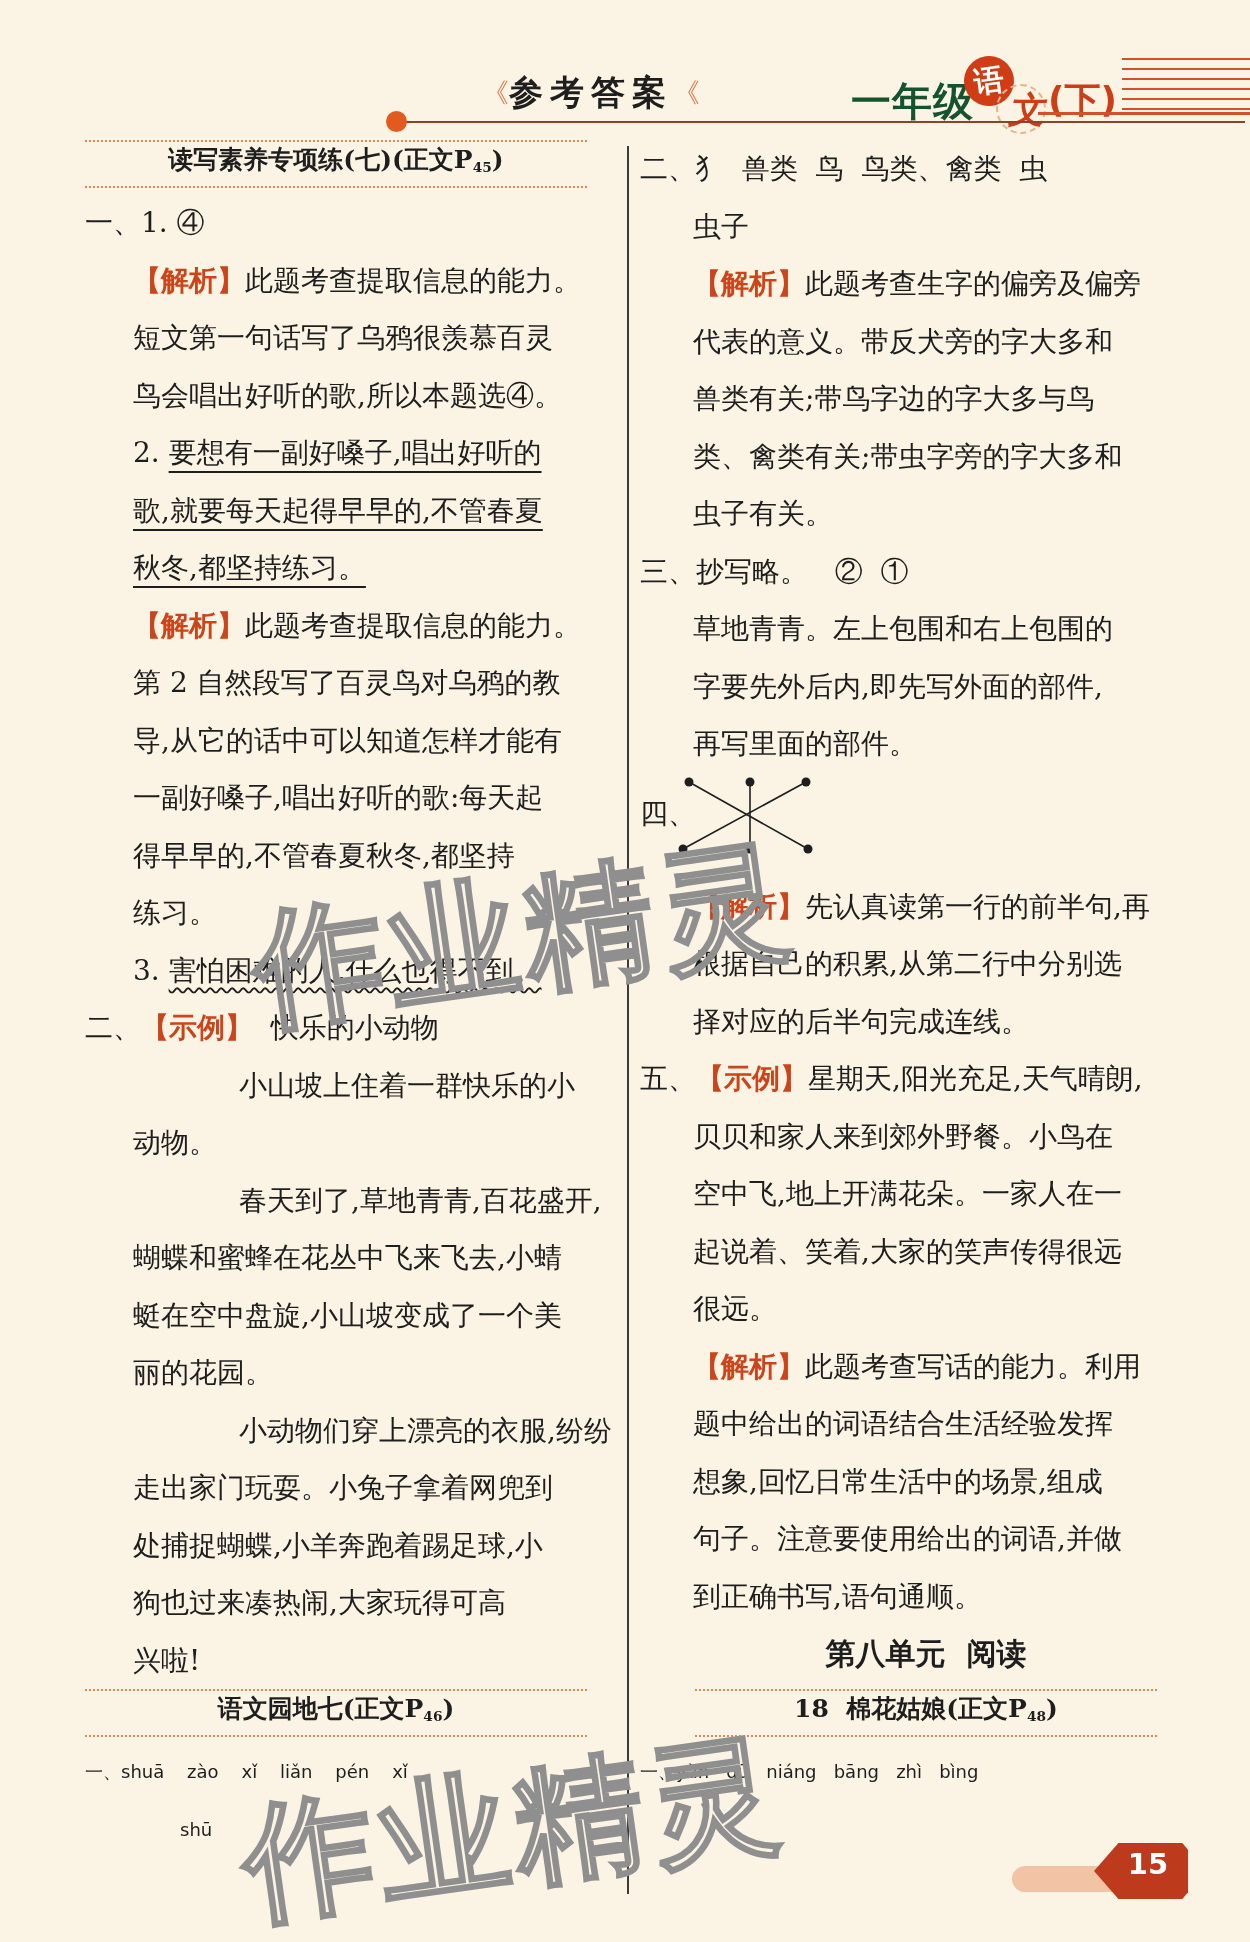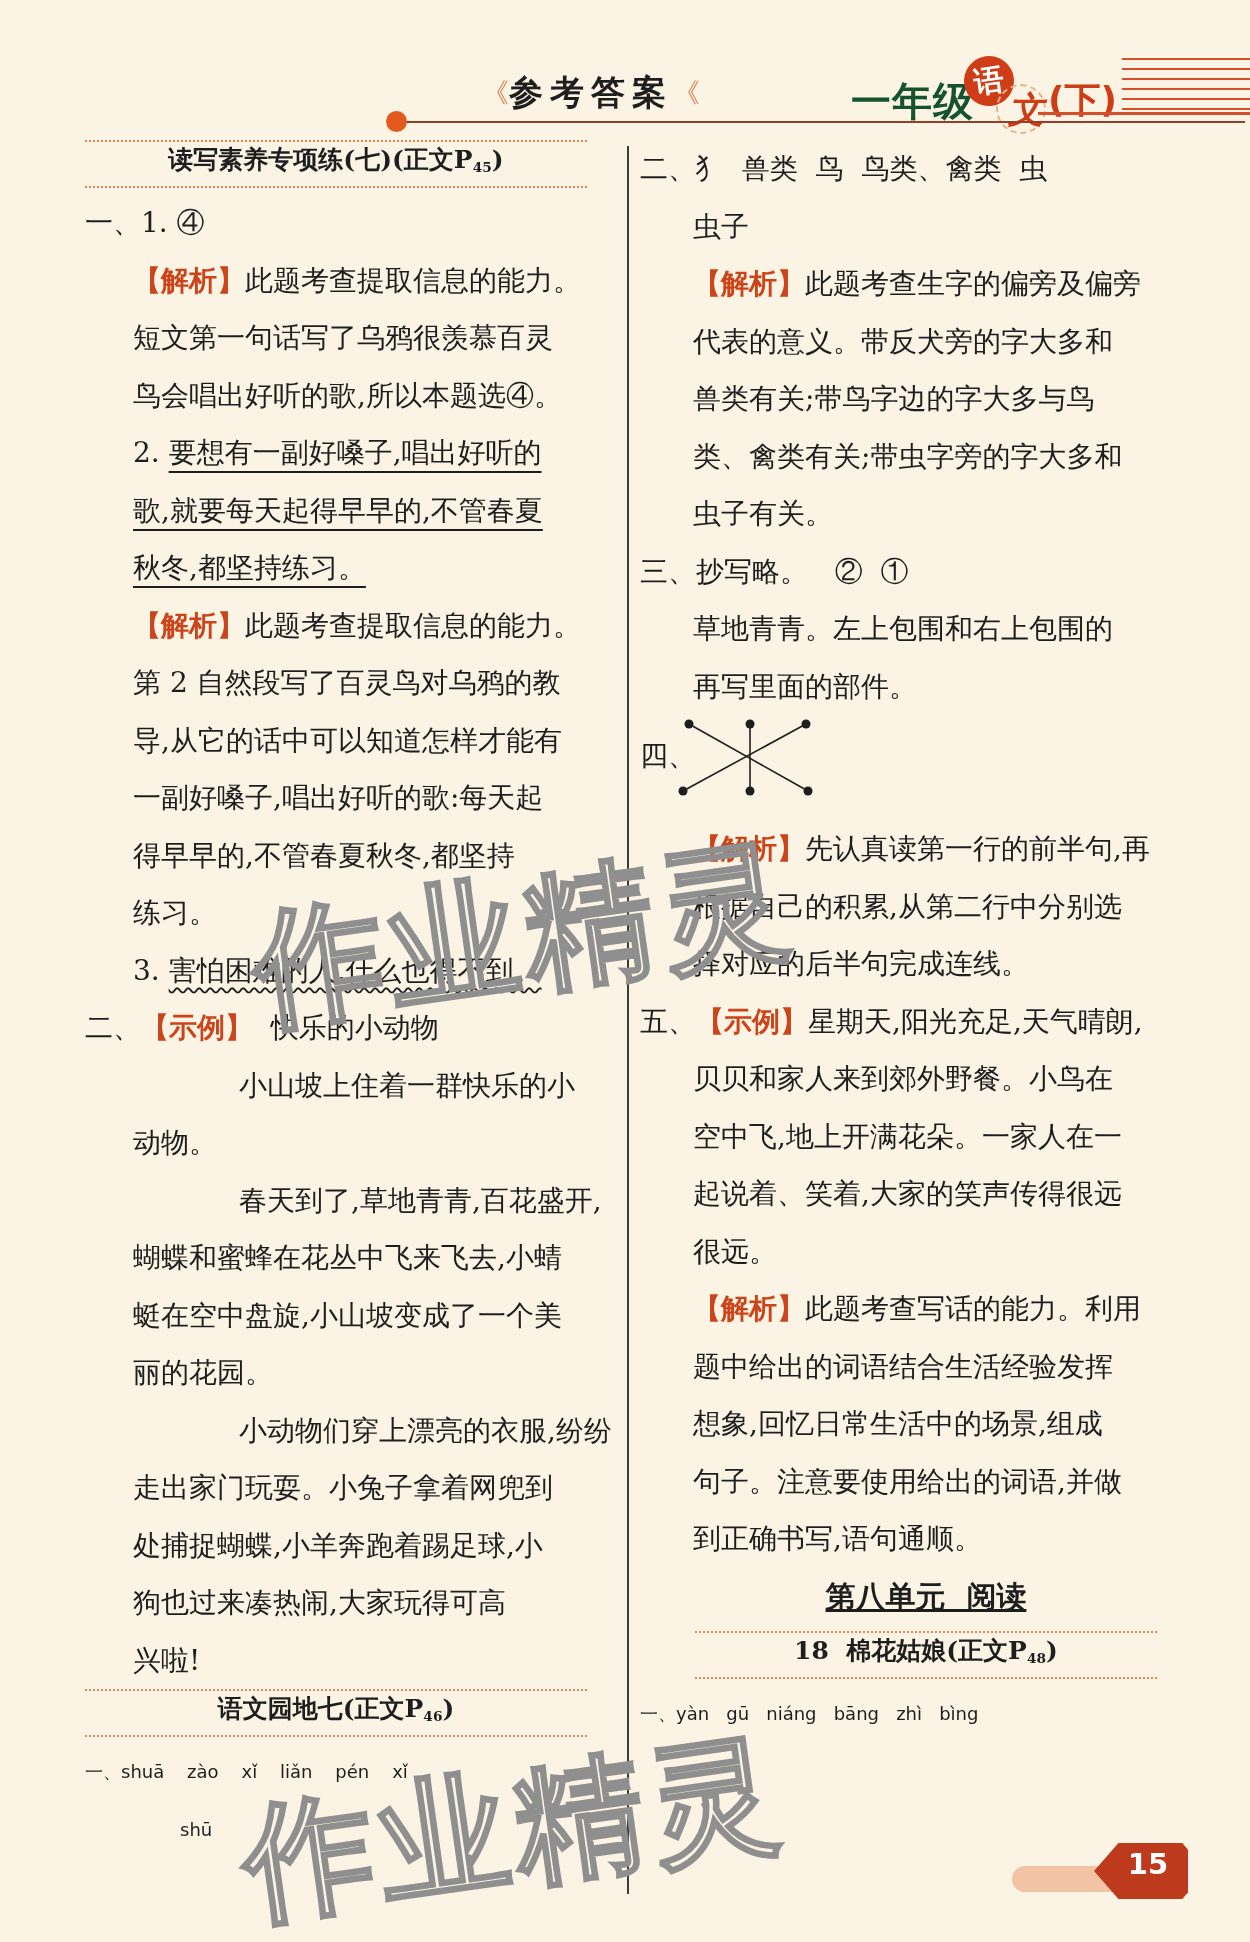--- a/index.html
+++ b/index.html
@@ -35,21 +35,21 @@
   .red{color:#cc4419;font-weight:bold;}
   .u{text-decoration:underline;text-decoration-thickness:2px;text-underline-offset:9px;}
   .wavy{text-decoration:underline wavy 1.5px #1e1e1e;text-underline-offset:7px;}
   .sub{font-size:0.55em;vertical-align:-0.3em;}
   .py{font-family:"DejaVu Sans","Liberation Sans",sans-serif;font-size:18px;}
   .sec-box{border-top:2px dotted #dc8a5a;border-bottom:2px dotted #dc8a5a;text-align:center;
            font-weight:bold;font-size:25px;height:44px;line-height:36px;white-space:pre;}
   .sec-box .sub{font-weight:bold;}
   #left-col .sec-box{margin-bottom:6px;}
   .box-narrow{width:462px;margin:6px auto 6px auto;}
-  .unit{text-align:center;font-weight:bold;font-size:30px;text-decoration:underline;}
+  .unit{text-align:center;font-weight:bold;font-size:30px;}
   .diagram-row{height:105px;}
   .diagram-row .dlabel{position:absolute;left:0;top:12px;}
   .diagram-row svg{position:absolute;left:36px;top:0;}
   
   .watermark{font-size:130px;font-weight:bold;letter-spacing:6px;color:rgba(0,0,0,0);
              -webkit-text-stroke:2.5px #8f8f8f;transform:rotate(-8deg);white-space:pre;
              pointer-events:none;z-index:6;font-family:"DejaVu Sans",sans-serif;}
   #wm1{left:252px;top:848px;}
   #wm2{left:242px;top:1742px;}
   
@@ -110,20 +110,21 @@
 <div class="abs" id="right-col">
     <div class="line"><span>二、犭  兽类  鸟  鸟类、禽类  虫</span></div>
     <div class="line ind1r"><span>虫子</span></div>
     <div class="line ind1r"><span class="red">【解析】</span><span>此题考查生字的偏旁及偏旁</span></div>
     <div class="line ind1r"><span>代表的意义。带反犬旁的字大多和</span></div>
     <div class="line ind1r"><span>兽类有关;带鸟字边的字大多与鸟</span></div>
     <div class="line ind1r"><span>类、禽类有关;带虫字旁的字大多和</span></div>
     <div class="line ind1r"><span>虫子有关。</span></div>
     <div class="line"><span>三、抄写略。   ②  ①</span></div>
     <div class="line ind1r"><span>草地青青。左上包围和右上包围的</span></div>
+    <div class="line ind1r"><span>字要先外后内,即先写外面的部件,</span></div>
     <div class="line ind1r"><span>再写里面的部件。</span></div>
     <div class="line diagram-row"><span class="dlabel">四、</span><svg width="200" height="95">
         <line x1="13" y1="9" x2="132" y2="76" stroke="#1e1e1e" stroke-width="1.6"></line>
         <line x1="74" y1="9" x2="74" y2="76" stroke="#1e1e1e" stroke-width="1.6"></line>
         <line x1="130" y1="9" x2="7" y2="76" stroke="#1e1e1e" stroke-width="1.6"></line>
         <circle cx="13" cy="9" r="4.5" fill="#1e1e1e"></circle>
         <circle cx="74" cy="9" r="4.5" fill="#1e1e1e"></circle>
         <circle cx="130" cy="9" r="4.5" fill="#1e1e1e"></circle>
         <circle cx="7" cy="76" r="4.5" fill="#1e1e1e"></circle>
         <circle cx="74" cy="76" r="4.5" fill="#1e1e1e"></circle>

